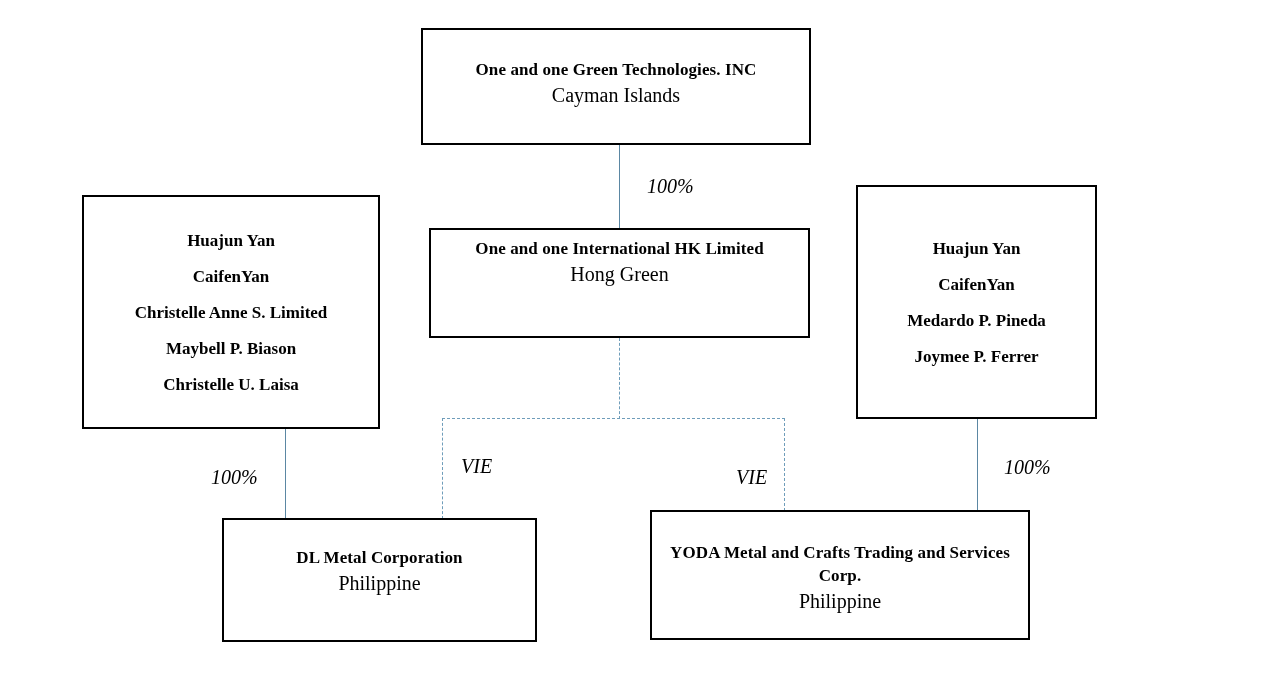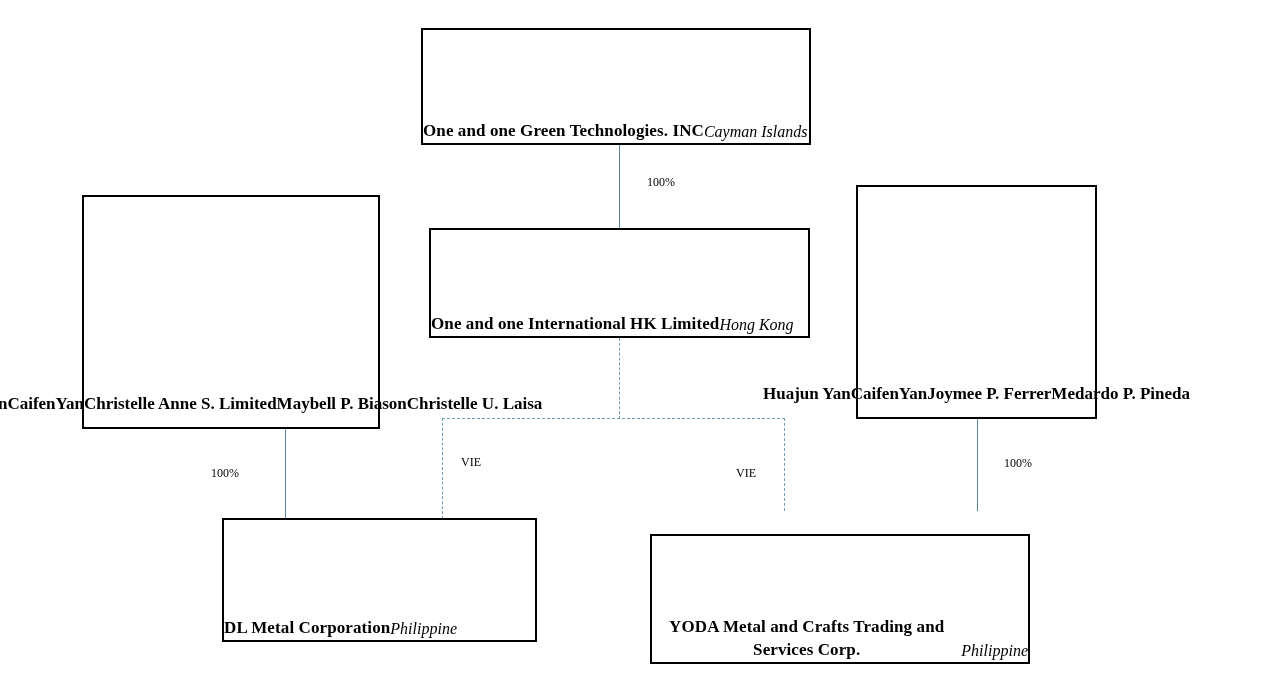--- a/index.html
+++ b/index.html
@@ -19,53 +19,53 @@
     overflow: hidden;
   }
 
   
   .node {
     position: absolute;
     box-sizing: border-box;
     border: 2px solid #000000;
     background: #ffffff;
     display: flex;
-    align-items: flex-end;
+    flex-direction: column;
+    align-items: center;
     text-align: center;
     z-index: 3;
   }
   .node-name {
     font-weight: bold;
     font-size: 17px;
     line-height: 1.35;
     letter-spacing: 0.1px;
   }
   .node-loc {
-    font-style: italic;
-    font-size: 16px;
+    font-size: 20px;
     line-height: 1.3;
   }
 
   
   #node-parent {
     left: 421px;
     top: 28px;
     width: 390px;
     height: 117px;
     justify-content: flex-start;
     padding-top: 29px;
   }
   
   #node-hk {
     left: 429px;
     top: 228px;
     width: 381px;
     height: 110px;
     justify-content: flex-start;
-    padding-top: 30px;
+    padding-top: 8px;
   }
   #node-hk .node-name { max-width: 300px; }
 
   
   #node-shareholders-left {
     left: 82px;
     top: 195px;
     width: 298px;
     height: 234px;
     justify-content: center;
@@ -97,21 +97,20 @@
     justify-content: flex-start;
     padding-top: 27px;
   }
   #node-yoda {
     left: 650px;
     top: 510px;
     width: 380px;
     height: 130px;
     justify-content: flex-start;
     padding-top: 30px;
-    margin-top: 24px;
   }
   #node-yoda .node-name { max-width: 345px; }
 
   
   .conn {
     position: absolute;
     z-index: 1;
   }
   .conn-solid-v {
     width: 0;
@@ -135,25 +134,26 @@
 
   
   #conn-vie-stem   { left: 619px; top: 338px; height: 81px; }
   #conn-vie-bar    { left: 442px; top: 418px; width: 343px; }
   #conn-vie-left   { left: 442px; top: 418px; height: 101px; }
   #conn-vie-right  { left: 784px; top: 418px; height: 93px; }
 
   
   .edge-label {
     position: absolute;
-    font-size: 12px;
+    font-size: 20px;
     line-height: 1;
     color: #000000;
     white-space: nowrap;
     z-index: 2;
+    font-style: italic;
   }
   #label-pct-top   { left: 647px; top: 176px; }
   #label-pct-left  { left: 211px; top: 467px; }
   #label-pct-right { left: 1004px; top: 457px; }
   #label-vie-left  { left: 461px; top: 456px; }
   #label-vie-right { left: 736px; top: 467px; }
 </style>
 </head>
 <body>
 
@@ -180,36 +180,36 @@
 
   <div class="edge-label" id="label-vie-right">VIE</div>
 
   <div class="node" id="node-parent">
     <div class="node-name">One and one Green Technologies. INC</div>
     <div class="node-loc">Cayman Islands</div>
   </div>
 
   <div class="node" id="node-hk">
     <div class="node-name">One and one International HK Limited</div>
-    <div class="node-loc">Hong Kong</div>
+    <div class="node-loc">Hong Green</div>
   </div>
 
   <div class="node" id="node-shareholders-left">
     <div class="person">Huajun Yan</div>
     <div class="person">CaifenYan</div>
     <div class="person">Christelle Anne S. Limited</div>
     <div class="person">Maybell P. Biason</div>
     <div class="person">Christelle U. Laisa</div>
   </div>
 
   <div class="node" id="node-shareholders-right">
     <div class="person">Huajun Yan</div>
     <div class="person">CaifenYan</div>
+    <div class="person">Medardo P. Pineda</div>
     <div class="person">Joymee P. Ferrer</div>
-    <div class="person">Medardo P. Pineda</div>
   </div>
 
   <div class="node" id="node-dl">
     <div class="node-name">DL Metal Corporation</div>
     <div class="node-loc">Philippine</div>
   </div>
 
   <div class="node" id="node-yoda">
     <div class="node-name">YODA Metal and Crafts Trading and Services Corp.</div>
     <div class="node-loc">Philippine</div>

